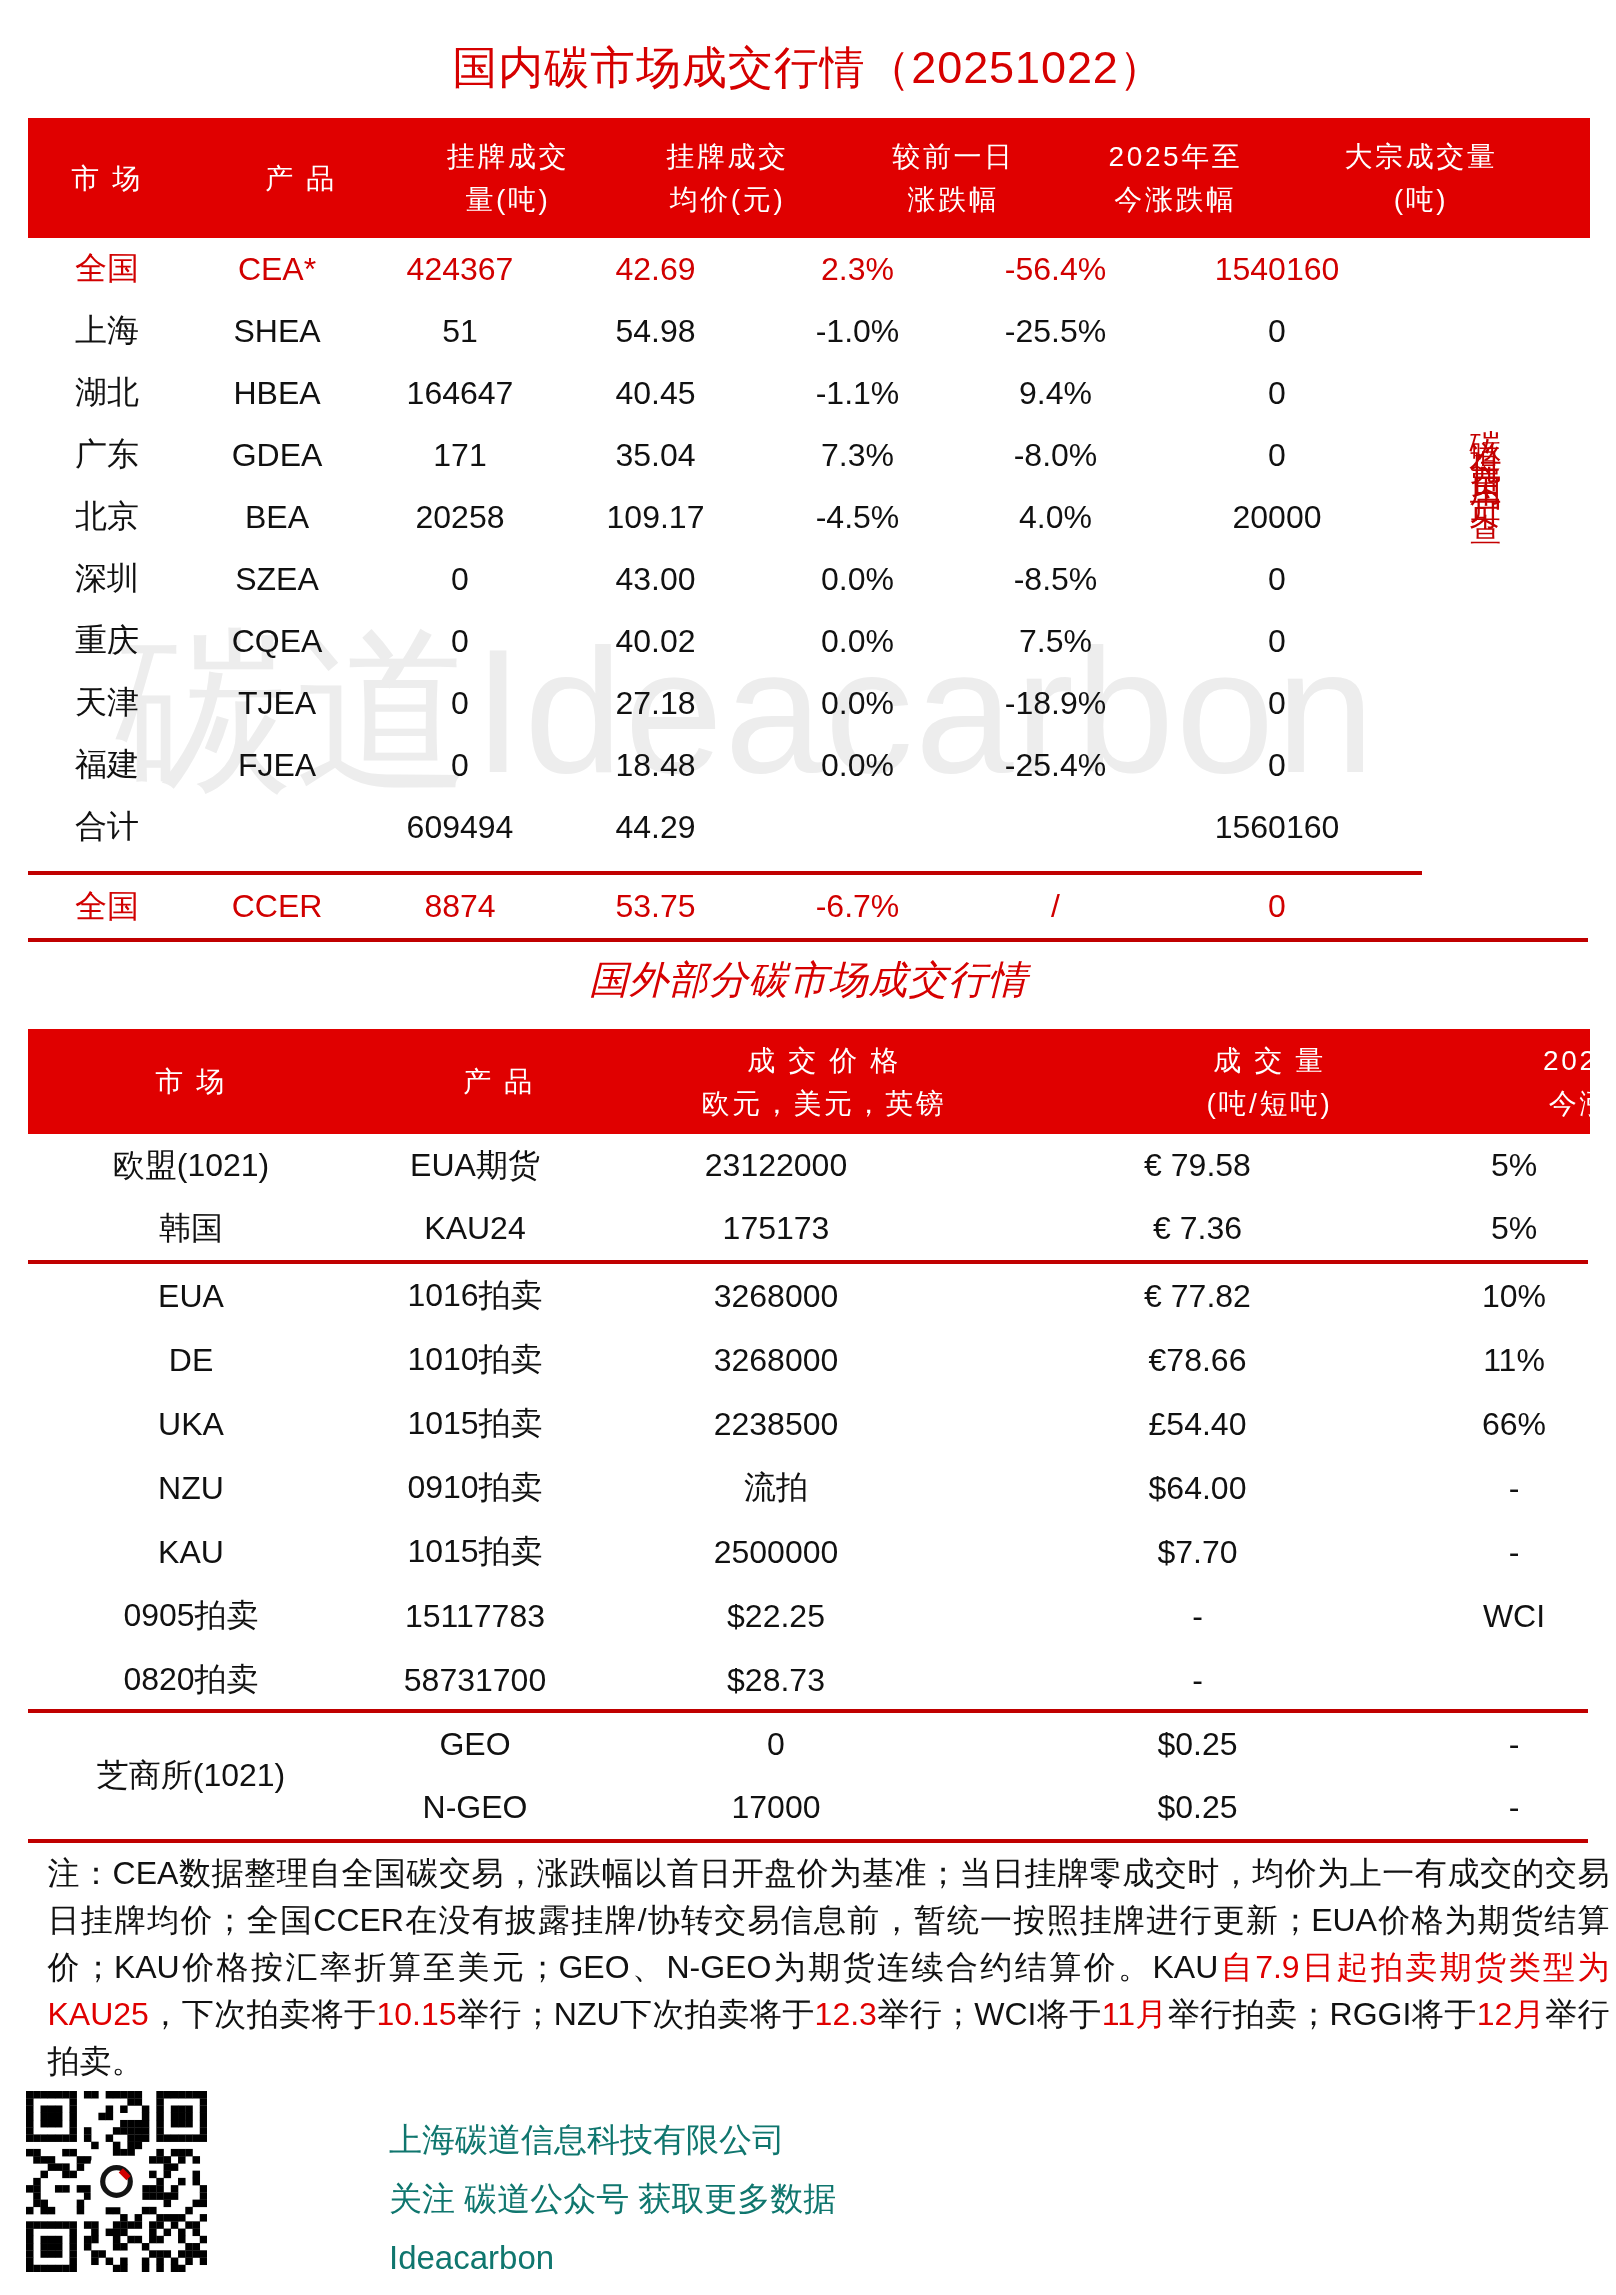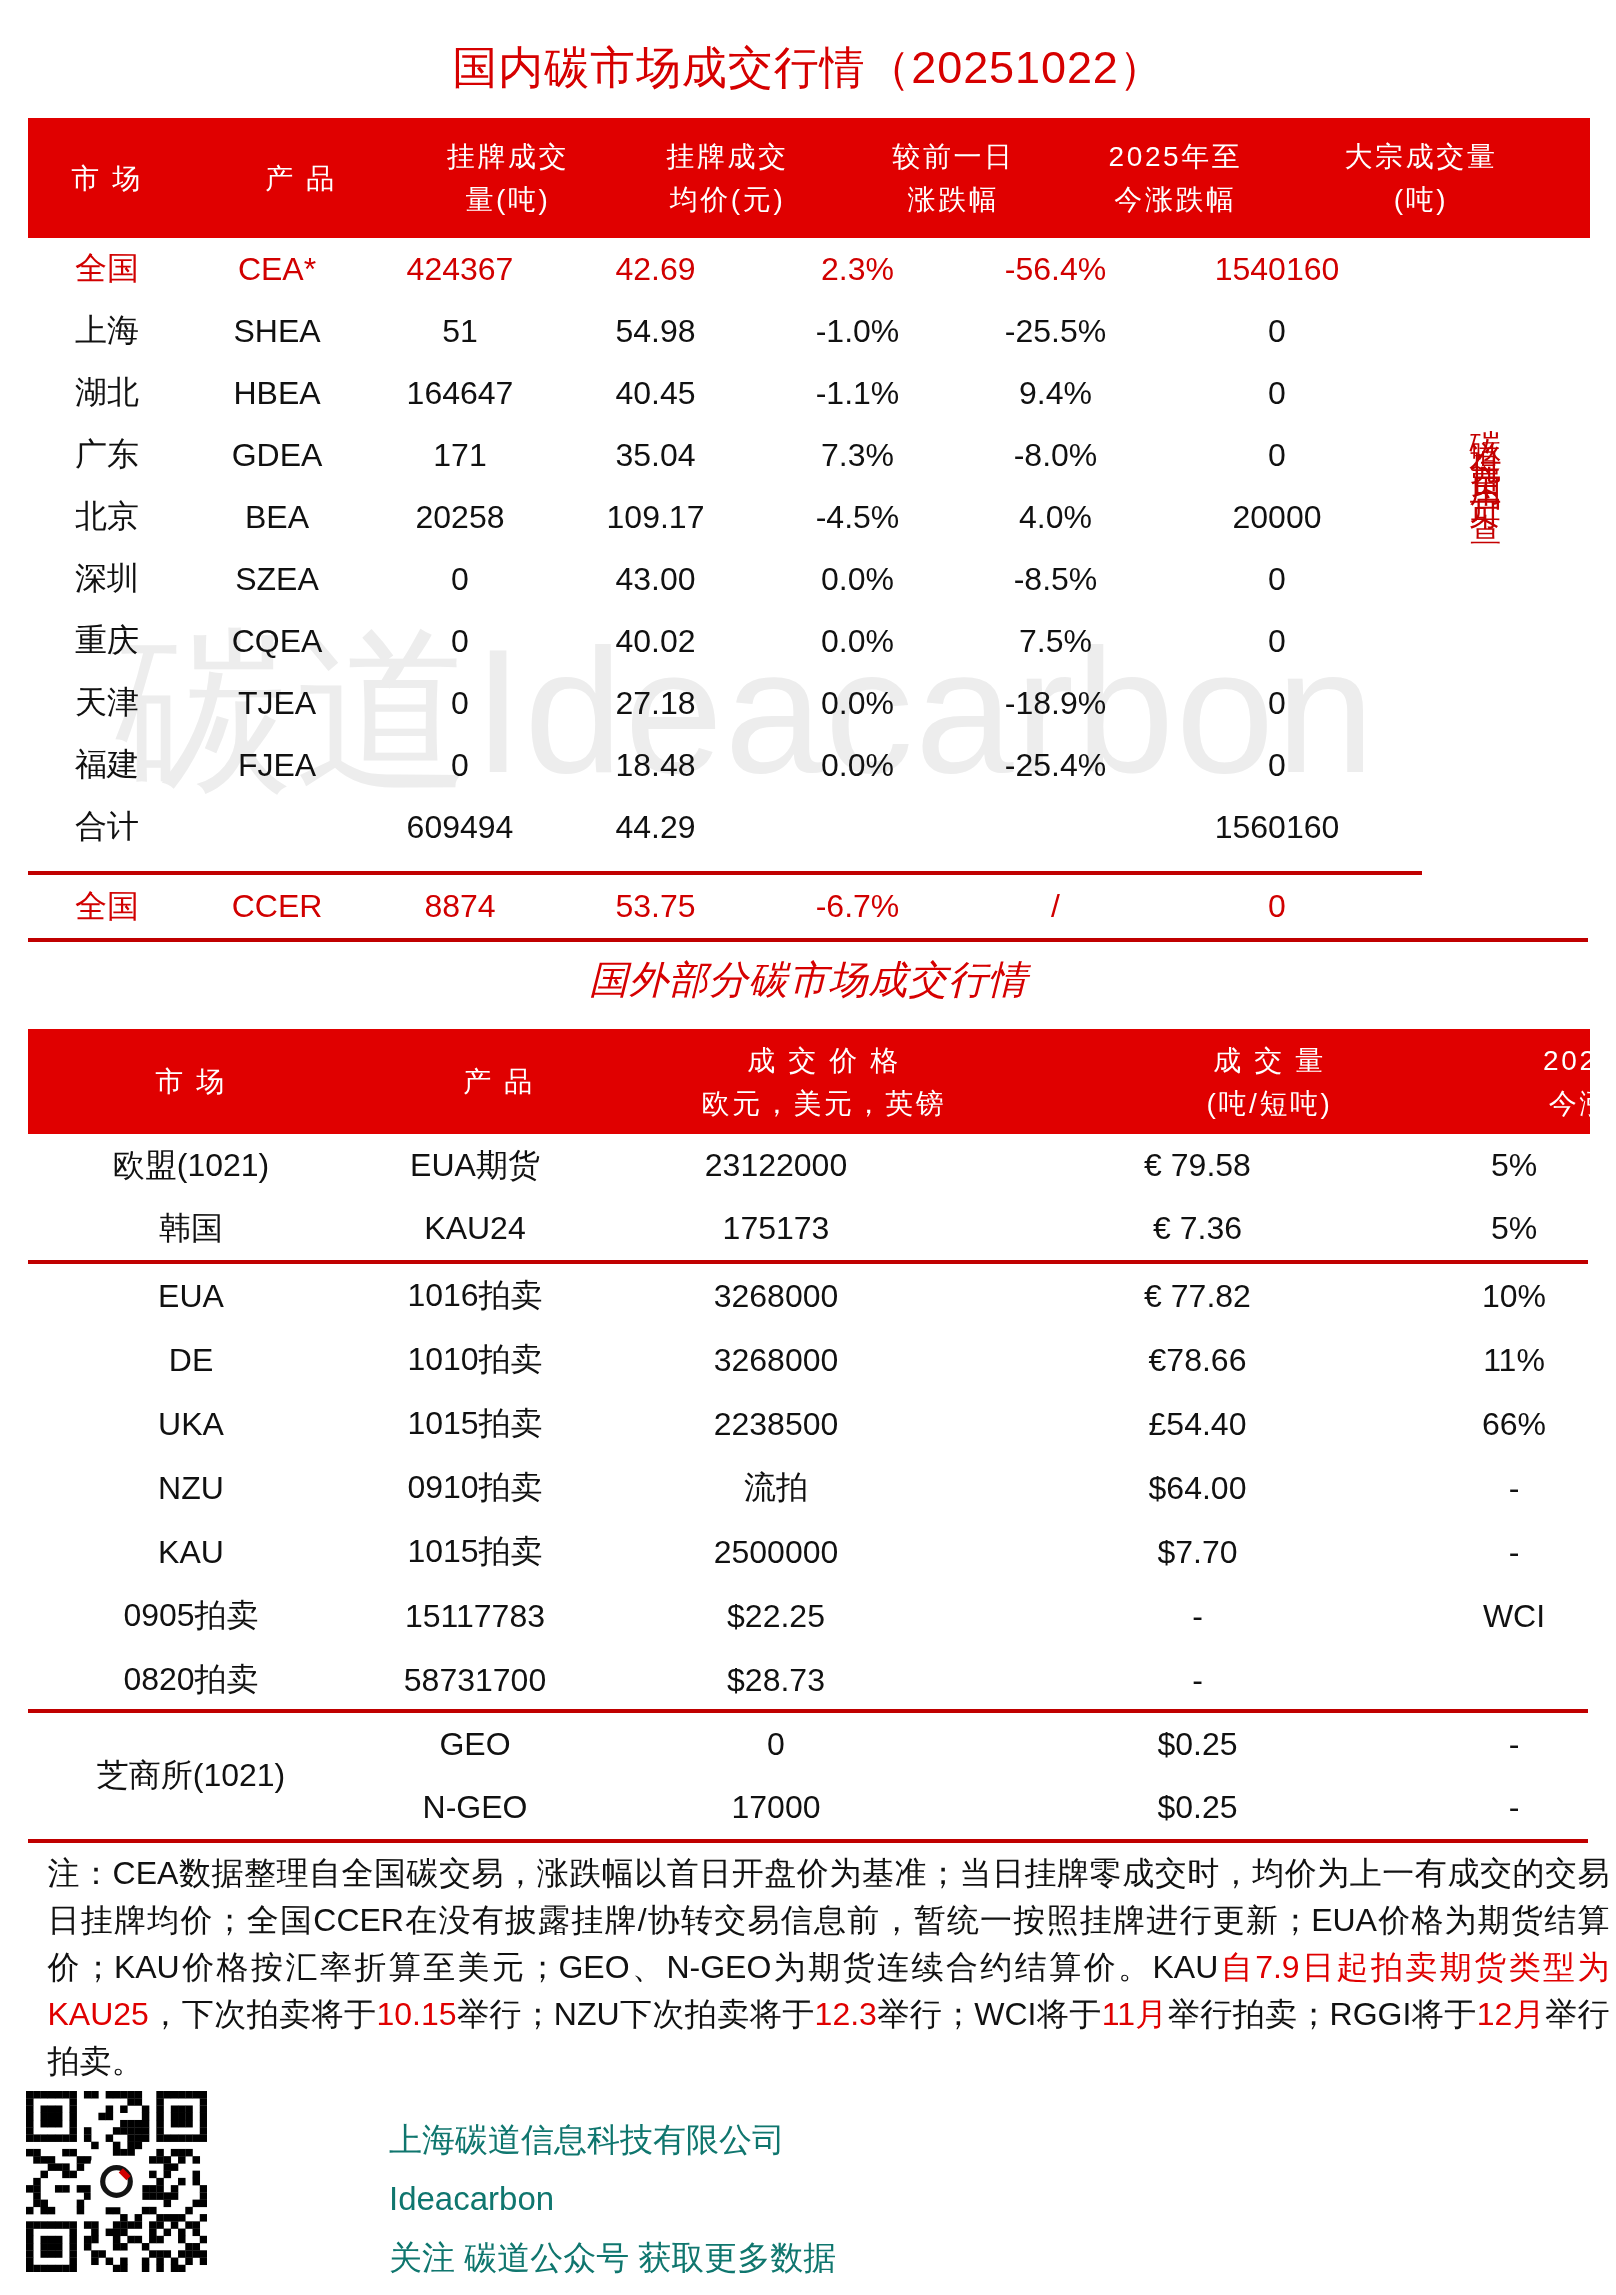--- a/index.html
+++ b/index.html
@@ -525,18 +525,18 @@
       <rect x="151.20000000000002" y="201.60000000000002" width="8.700000000000001" height="8.700000000000001" fill="#000000"></rect>
       <rect x="168" y="201.60000000000002" width="8.700000000000001" height="8.700000000000001" fill="#000000"></rect>
       <rect x="176.4" y="201.60000000000002" width="8.700000000000001" height="8.700000000000001" fill="#000000"></rect>
       <rect x="75" y="75" width="60" height="60" fill="#ffffff" rx="9"></rect>
       <circle cx="105" cy="105" r="16" fill="none" stroke="#141414" stroke-width="6"></circle>
       <line x1="110" y1="92" x2="119" y2="101" stroke="#d10000" stroke-width="7"></line>
     </svg>
 
   <div class="footer-text">
     <div>上海碳道信息科技有限公司</div>
+    <div>关注 碳道公众号 获取更多数据</div>
     <div>Ideacarbon</div>
-    <div>关注 碳道公众号 获取更多数据</div>
   </div>
 
 </div>
 
 
 </body></html>

